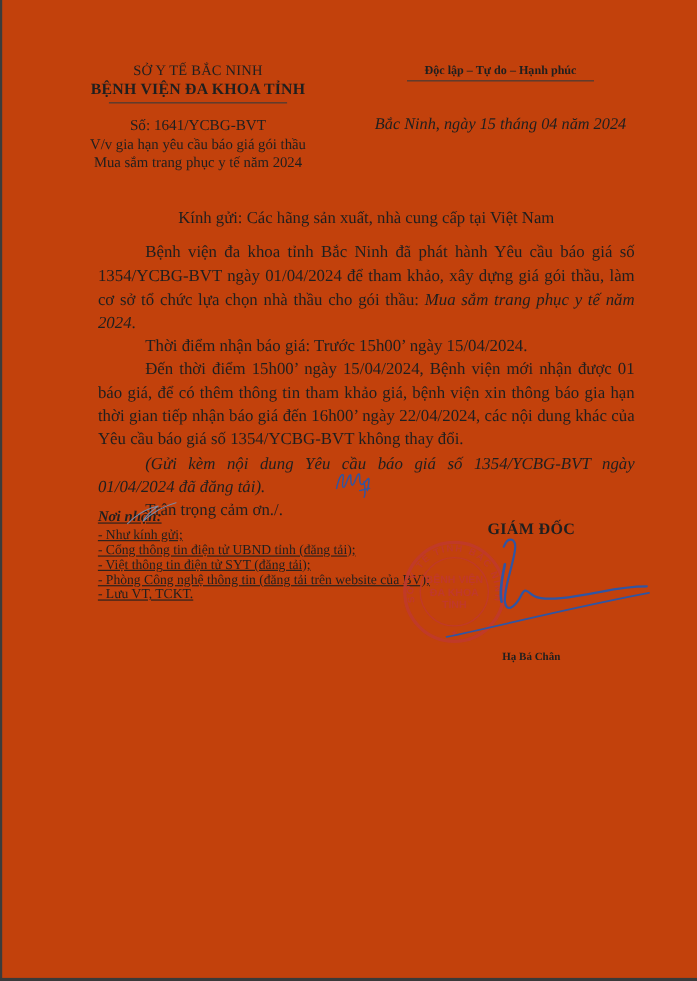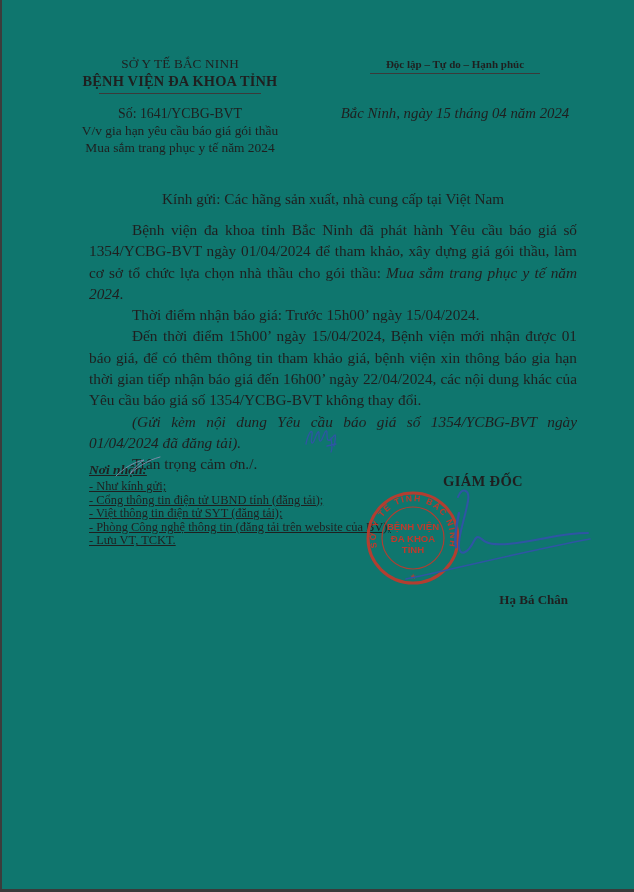--- a/index.html
+++ b/index.html
@@ -2,21 +2,21 @@
 <html><head>
 <meta charset="utf-8">
 <style>
   * { margin:0; padding:0; box-sizing:border-box; }
   html,body { width:634px; height:892px; }
   body {
     font-family:"Liberation Serif","DejaVu Serif",serif;
     background:#ffffff; color:#1f1f1f;
     position:relative; overflow:hidden;
   }
-  .page { position:absolute; inset:0; background:#0f766e; }
+  .page { position:absolute; inset:0; background:#c2410c; }
   .edge-left { position:absolute; left:0; top:0; width:2px; height:892px; background:#3c3c3c; }
   .edge-bottom { position:absolute; left:0; bottom:0; width:634px; height:3px; background:#3a3a3a; }
 
   
   .hcol { position:absolute; text-align:center; }
   .hcol.left  { top:56px; left:36px;  width:288px; }
   .hcol.right { top:56px; left:304px; width:302px; }
   .org-parent { font-size:13.2px; letter-spacing:.2px; }
   .org-name   { font-size:14.4px; font-weight:bold; margin-top:1px; letter-spacing:.2px; }
   .rule { height:1.4px; background:#3a3a3a; margin:3px auto 0 auto; }
@@ -33,22 +33,22 @@
   .recipient { text-align:center; font-size:15.2px; margin-bottom:11px; }
   .para { font-size:15.3px; line-height:21.3px; text-align:justify; text-indent:43px; }
   .it { font-style:italic; }
 
   
   .footer-left { position:absolute; top:462px; left:89px; width:310px;text-decoration:underline; }
   .recips-label { font-size:13.5px; font-weight:bold; font-style:italic; margin-bottom:2px; }
   .recip-item { font-size:12.4px; line-height:13.6px; }
   .footer-right { position:absolute; top:473px; left:378px; width:210px; text-align:center; }
   .signer-title { font-size:14.6px; font-weight:bold; letter-spacing:.3px; }
-  .signer-name  { position:absolute; top:592px; left:358px; width:210px; text-align:right;
-                  font-size:13px; font-weight:bold; }
+  .signer-name  { position:absolute; top:592px; left:378px; width:210px; text-align:center;
+                  font-size:10px; font-weight:bold; }
 
   .stamp-wrap   { position:absolute; left:356px; top:481px; width:114px; height:114px; }
   .sig-wrap     { position:absolute; left:396px; top:483px; width:202px; height:110px; }
   .initials-wrap{ position:absolute; left:302px; top:424px; width:44px; height:32px; }
   .scribble-wrap{ position:absolute; left:110px; top:454px; width:64px; height:28px; }
   svg { display:block; }
 </style>
 </head>
 <body>
 

